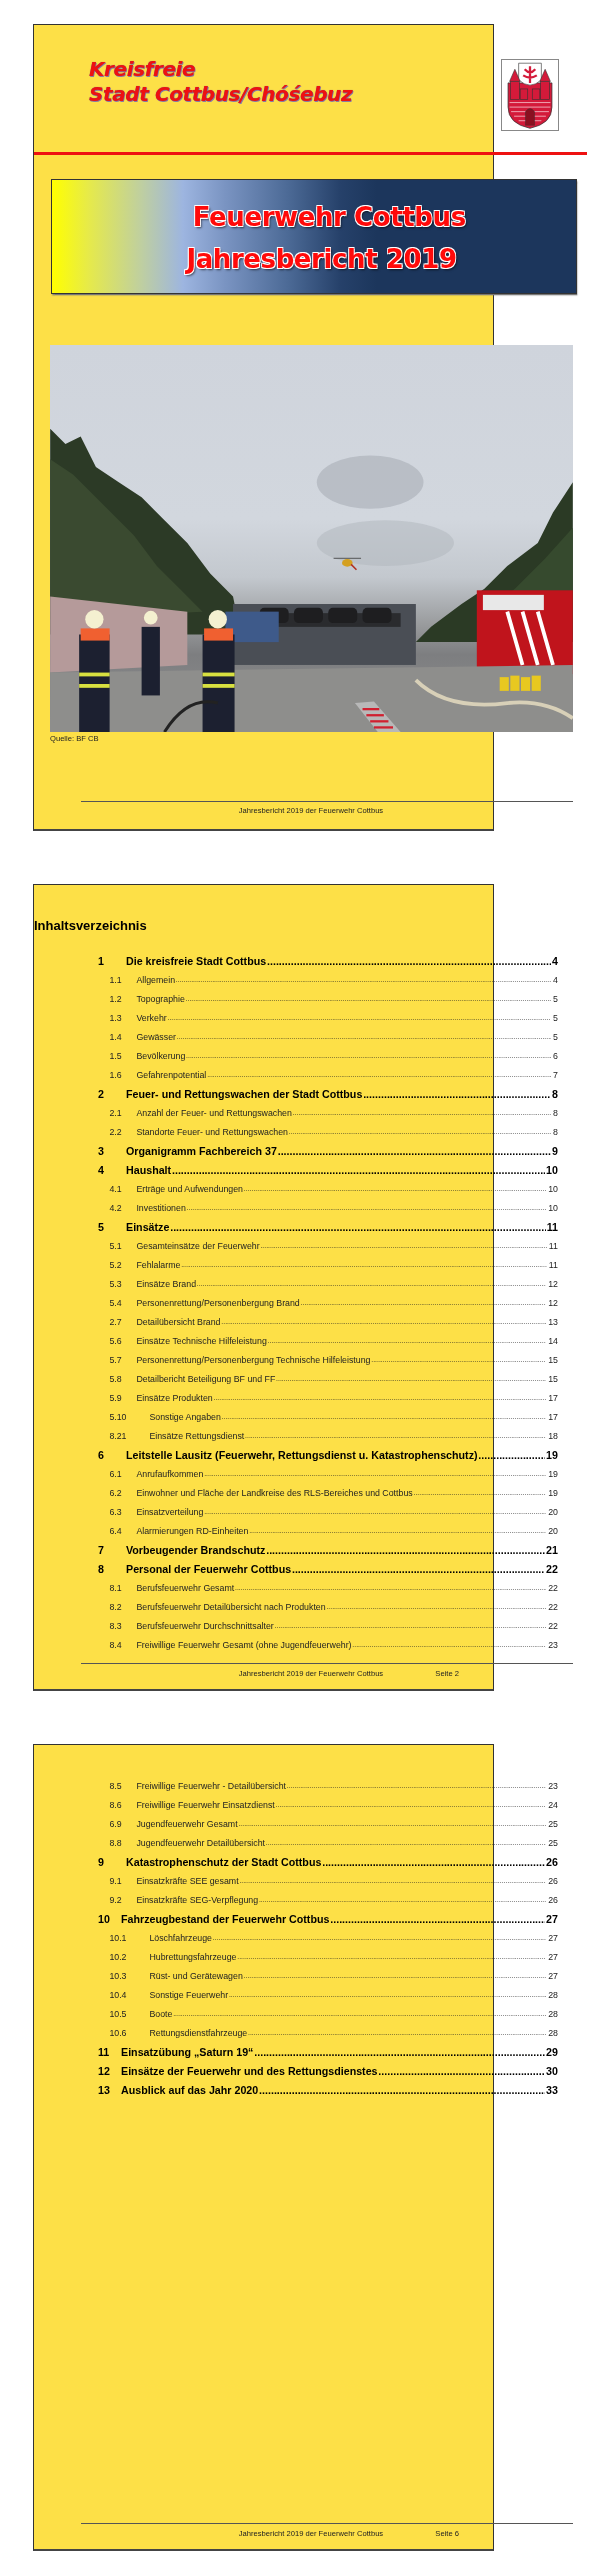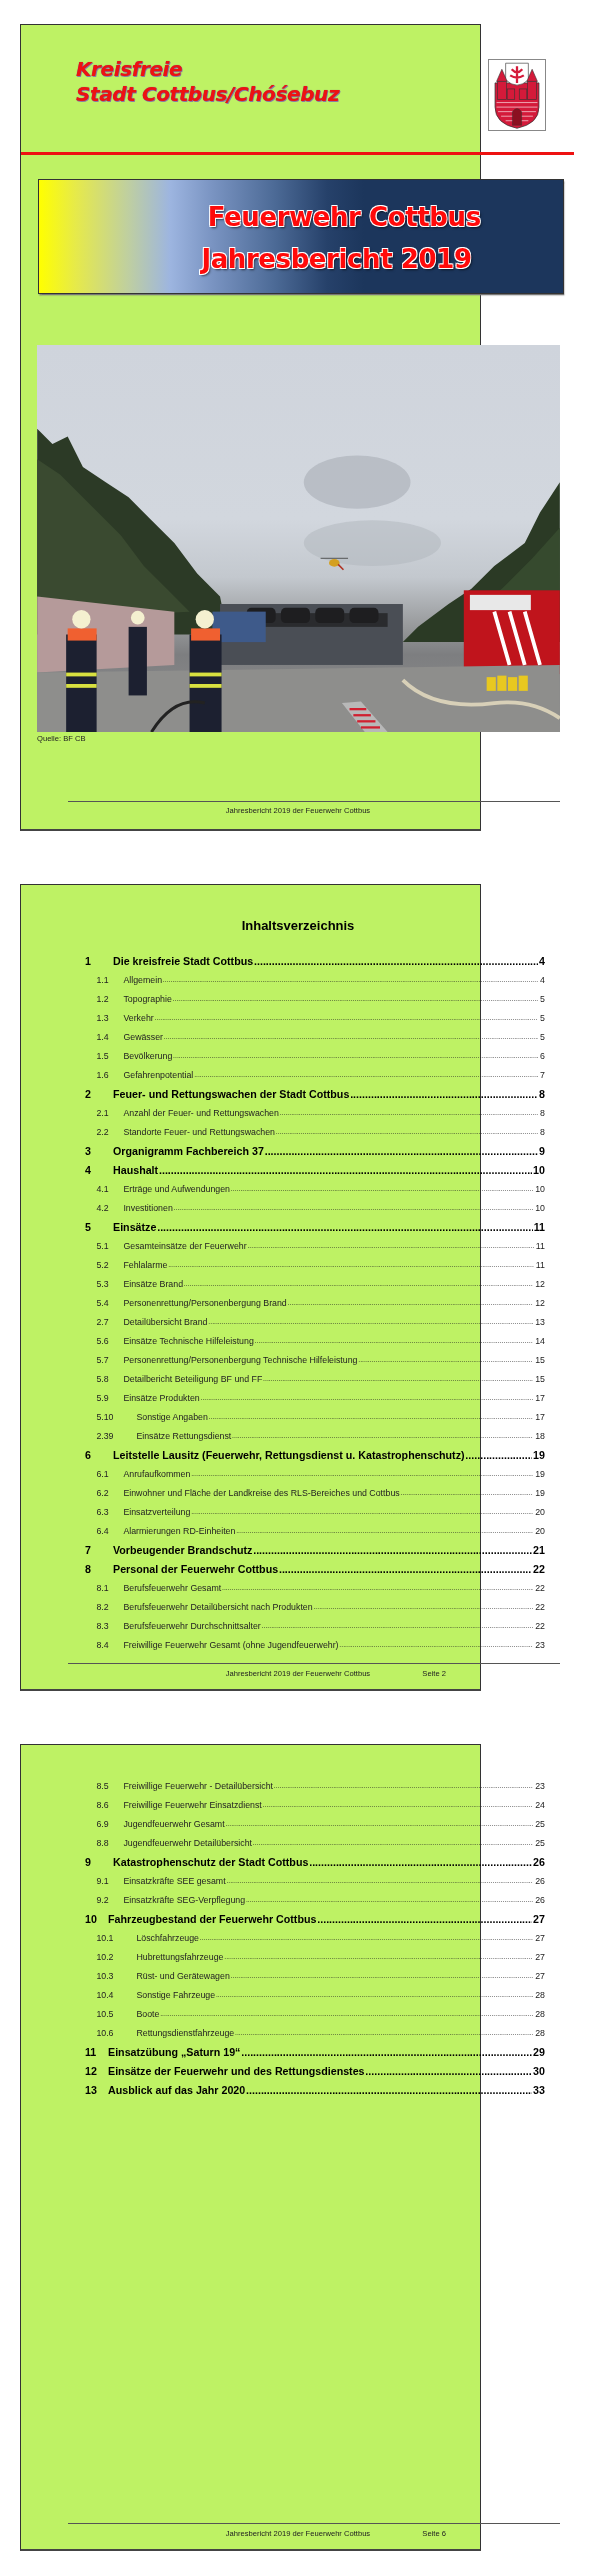--- a/index.html
+++ b/index.html
@@ -1,44 +1,44 @@
 <!DOCTYPE html>
 <html style="font-size:12.2px"><head>
 <meta charset="utf-8">
 <style>
   html, body { margin:0; padding:0; background:#ffffff; }
   body { width:605px; height:2576px; position:relative; overflow:hidden; font-family:"Liberation Sans", sans-serif; color:#000; }
-  .page { position:absolute; left:20px; width:461px; height:807px; border:1.5px solid #333; border-right-width:1.5px; border-bottom:2.3px solid #444; background:#bef264; box-sizing:border-box; }
+  .page { position:absolute; left:33px; width:461px; height:807px; border:1.5px solid #333; border-right-width:1.5px; border-bottom:2.3px solid #444; background:#fde047; box-sizing:border-box; }
   #page1 { top:24.4px; }
   #page2 { top:884px; }
   #page3 { top:1744px;text-decoration:underline; }
 
   
   .city-title { position:absolute; left:55px; top:32px; font-family:"DejaVu Sans", sans-serif; font-style:italic; font-weight:bold; font-size:20px; line-height:25px; color:#ee1111; text-shadow:0 0 0.8px #6a5a8a, 0.8px 0.8px 0 #8c7fa6; letter-spacing:-0.4px; }
   .crest { position:absolute; left:467px; top:34px; width:56px; height:70px; border:0.8px solid #888; background:#fff; }
   .red-rule { position:absolute; left:0; top:127px; width:553px; height:2.3px; background:#ee1111; }
 
   .banner { position:absolute; left:17px; top:154px; width:524px; height:113px; border:0.8px solid #333; box-shadow:0.8px 1.5px 1.5px #777;
     background:linear-gradient(90deg,#ffff00 0%,#e6ea4a 7%,#bfcfa0 17%,#9db5e0 25%,#7a94c2 33%,#4c6a96 45%,#26416a 55%,#1c365c 62%,#1c365c 100%); }
   .banner-line { position:absolute; left:0; width:100%; text-align:center; font-family:"DejaVu Sans", sans-serif; font-weight:bold; font-size:26px; color:#ff0a0a; letter-spacing:-0.4px;
-    text-shadow:-0.8px -0.8px 0 #fff, 0.8px -0.8px 0 #fff, -0.8px 0.8px 0 #fff, 0.8px 0.8px 0 #fff, 1.5px 2.3px 2.3px rgba(0,0,0,0.6);margin-left:28px; }
+    text-shadow:-0.8px -0.8px 0 #fff, 0.8px -0.8px 0 #fff, -0.8px 0.8px 0 #fff, 0.8px 0.8px 0 #fff, 1.5px 2.3px 2.3px rgba(0,0,0,0.6); }
   .banner-line.l1 { top:21.3px; padding-left:30.5px; box-sizing:border-box; }
   .banner-line.l2 { top:64px; padding-left:15px; box-sizing:border-box; }
 
   .photo { position:absolute; left:16px; top:320px; width:523px; height:387px; overflow:hidden;
     background:linear-gradient(180deg,#cfd4dc 0%,#d2d7de 45%,#c3c8ce 60%,#9a9c9e 72%,#7d7e80 80%,#909090 100%); }
   .photo svg { position:absolute; left:0; top:0; }
   .caption { position:absolute; left:16px; top:709px; font-size:7.6px; color:#222; }
 
   .footer-rule { position:absolute; left:47px; width:492px; height:0.8px; background:#555; }
   .footer-text { position:absolute; left:0; width:554px; text-align:center; font-size:7.6px; color:#222; }
   .footer-page { position:absolute; right:34px; font-size:7.6px; color:#222;padding-left:32px; }
 
   
-  .toc-title { position:absolute; left:0; width:554px; top:33px; text-align:center; font-size:13px; font-weight:bold; }
+  .toc-title { position:absolute; left:0; width:554px; top:33px; text-align:left; font-size:13px; font-weight:bold; }
   .toc-list { position:absolute; left:64px; top:66px; width:460px; }
   .toc-row { position:relative; height:19px; display:flex; align-items:center; white-space:nowrap; overflow:hidden; }
   .toc-row .num { flex:0 0 auto; }
   .toc-row .ttl { flex:0 0 auto; }
   .toc-row .dots { flex:1 1 auto; overflow:hidden; margin:0 0.8px; letter-spacing:0px; }
   .toc-row .dots::before { content:"........................................................................................................................................................................................................................................................................"; }
   .toc-row .pg { flex:0 0 auto; text-align:right; }
   .lvl1 { font-size:10.7px; font-weight:bold; }
   .lvl1 .num { width:28px; }
   .lvl1 .dots { font-weight:bold; }
@@ -305,21 +305,21 @@
         <span class="dots"></span>
         <span class="pg">17</span>
       </div>
       <div class="toc-row lvl2 wide">
         <span class="num">5.10</span>
         <span class="ttl">Sonstige Angaben</span>
         <span class="dots"></span>
         <span class="pg">17</span>
       </div>
       <div class="toc-row lvl2 wide">
-        <span class="num">2.39</span>
+        <span class="num">8.21</span>
         <span class="ttl">Einsätze Rettungsdienst</span>
         <span class="dots"></span>
         <span class="pg">18</span>
       </div>
       <div class="toc-row lvl1">
         <span class="num">6</span>
         <span class="ttl">Leitstelle Lausitz (Feuerwehr, Rettungsdienst u. Katastrophenschutz)</span>
         <span class="dots"></span>
         <span class="pg">19</span>
       </div>
@@ -452,21 +452,21 @@
         <span class="pg">27</span>
       </div>
       <div class="toc-row lvl2 wide">
         <span class="num">10.3</span>
         <span class="ttl">Rüst- und Gerätewagen</span>
         <span class="dots"></span>
         <span class="pg">27</span>
       </div>
       <div class="toc-row lvl2 wide">
         <span class="num">10.4</span>
-        <span class="ttl">Sonstige Fahrzeuge</span>
+        <span class="ttl">Sonstige Feuerwehr</span>
         <span class="dots"></span>
         <span class="pg">28</span>
       </div>
       <div class="toc-row lvl2 wide">
         <span class="num">10.5</span>
         <span class="ttl">Boote</span>
         <span class="dots"></span>
         <span class="pg">28</span>
       </div>
       <div class="toc-row lvl2 wide">

